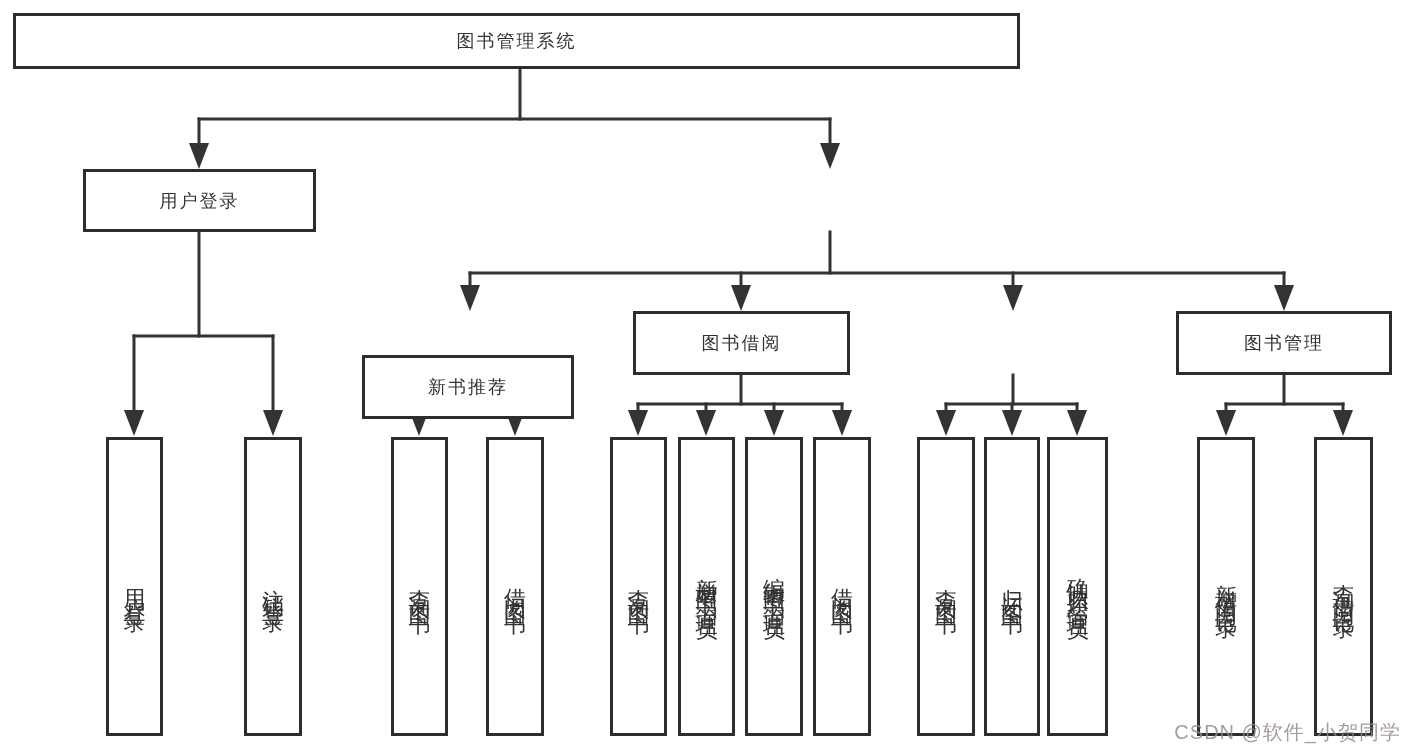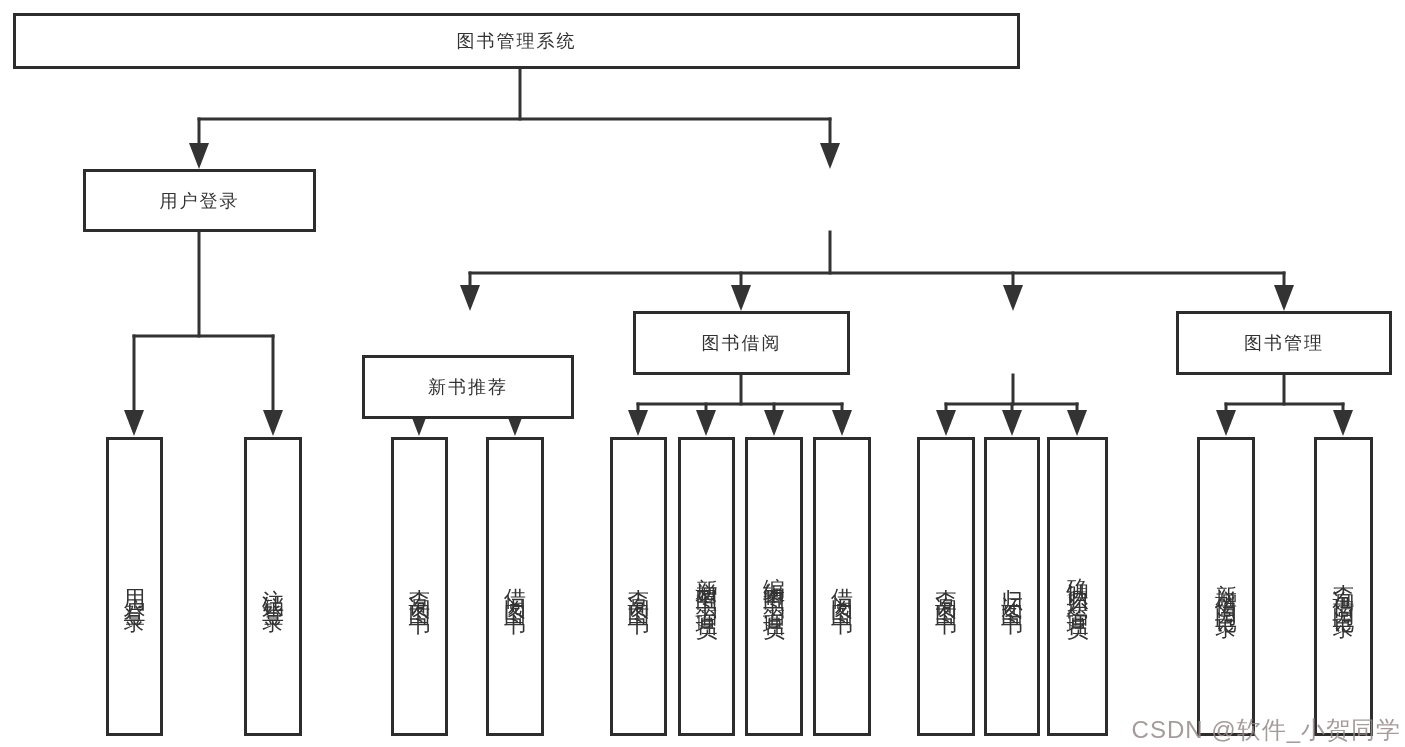--- a/index.html
+++ b/index.html
@@ -63,21 +63,21 @@
   .n-d1 { left: 917px;  width: 58px; }
   .n-d2 { left: 984px;  width: 56px; }
   .n-d3 { left: 1047px; width: 61px; letter-spacing: 6px; }
   .n-e1 { left: 1197px; width: 58px; letter-spacing: 7px; }
   .n-e2 { left: 1314px; width: 59px; letter-spacing: 7px; }
   
   .watermark {
     position: absolute;
     right: 4px;
     bottom: 1px;
-    font-size: 24px;
+    font-size: 20px;
     letter-spacing: 1px;
     color: #968a8a;
     opacity: 0.85;
     z-index: 4;
     white-space: nowrap;
   }
 </style>
 </head>
 <body>
 

